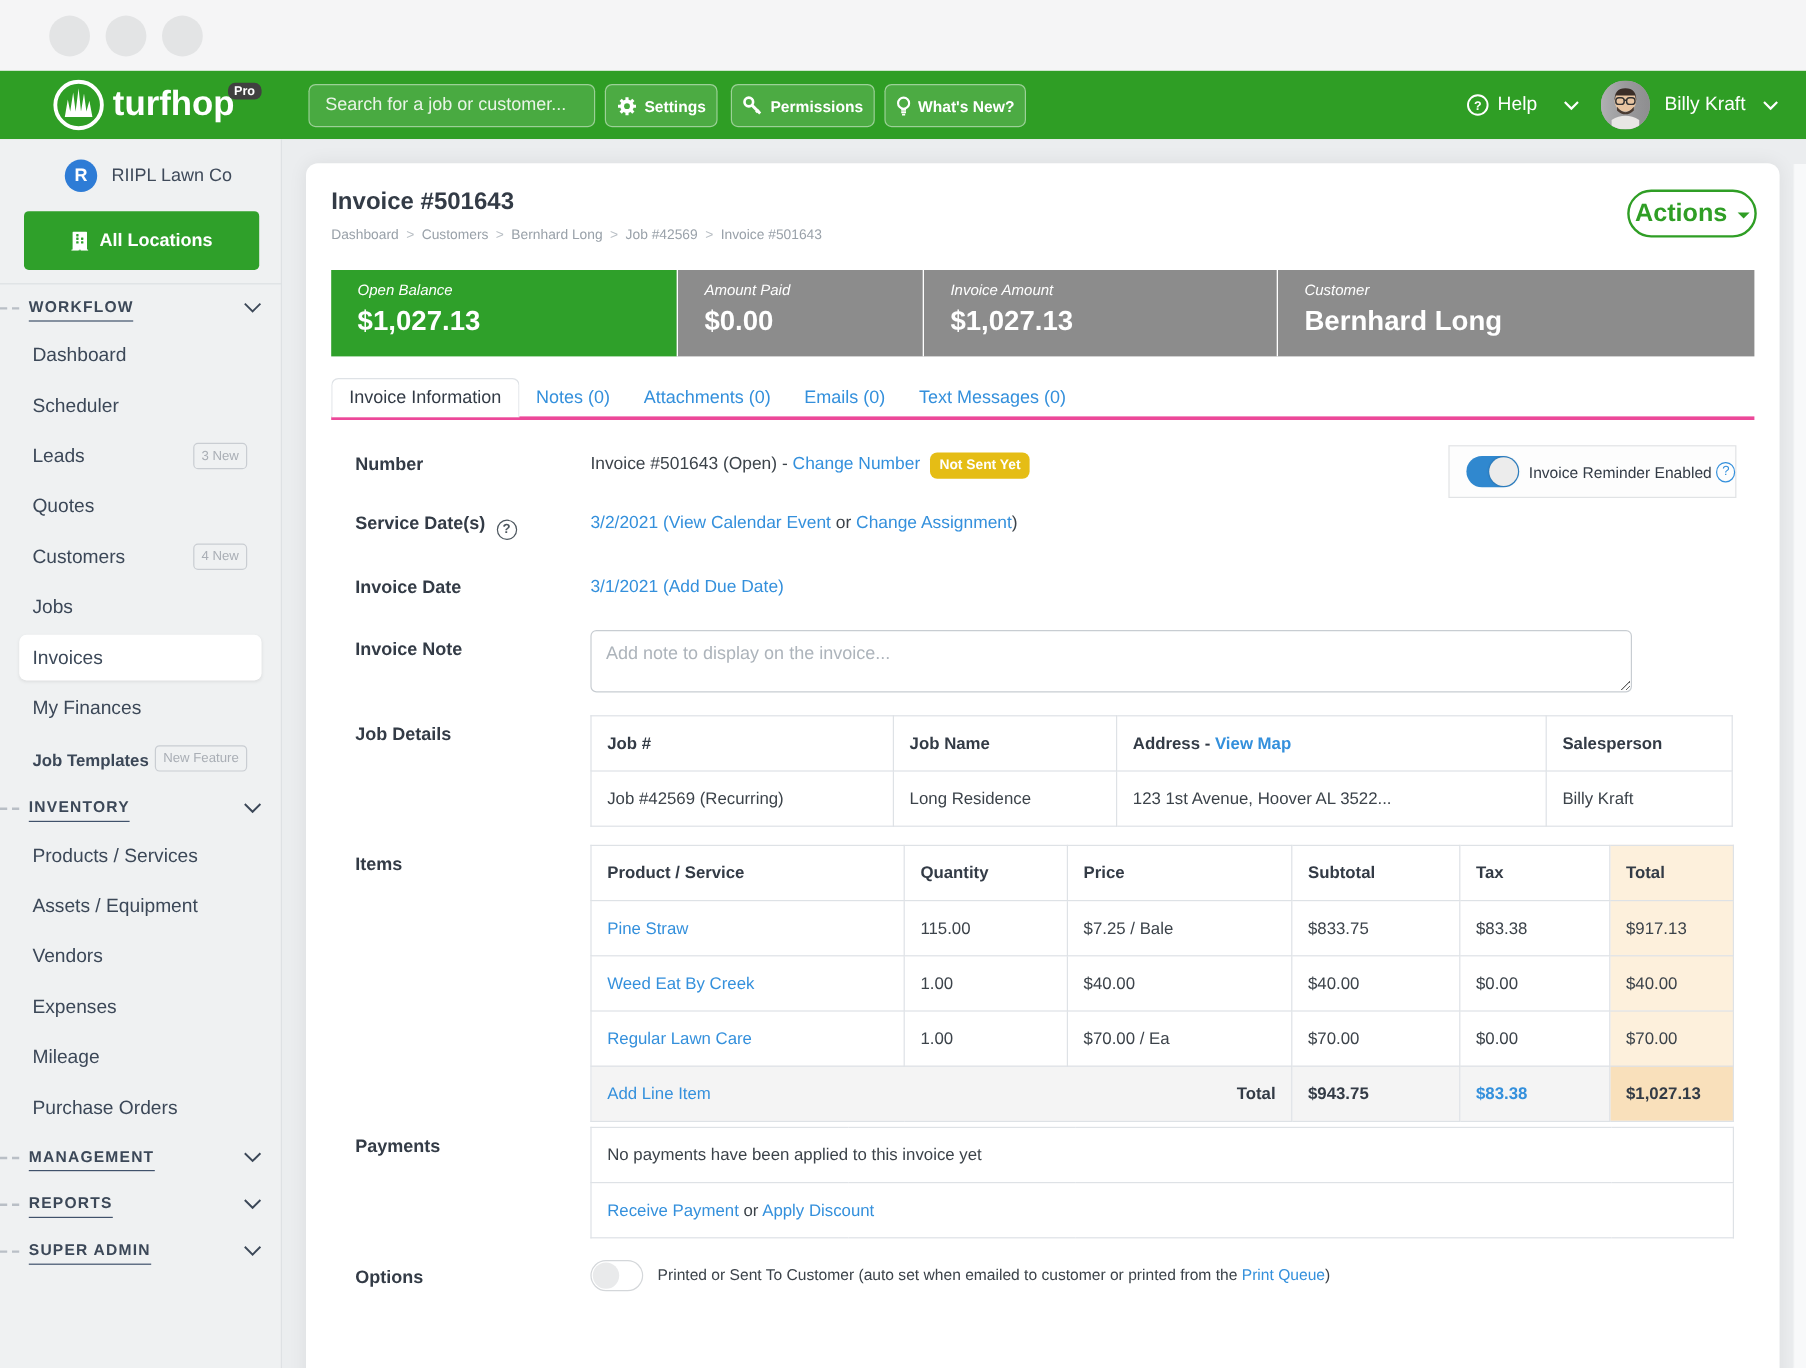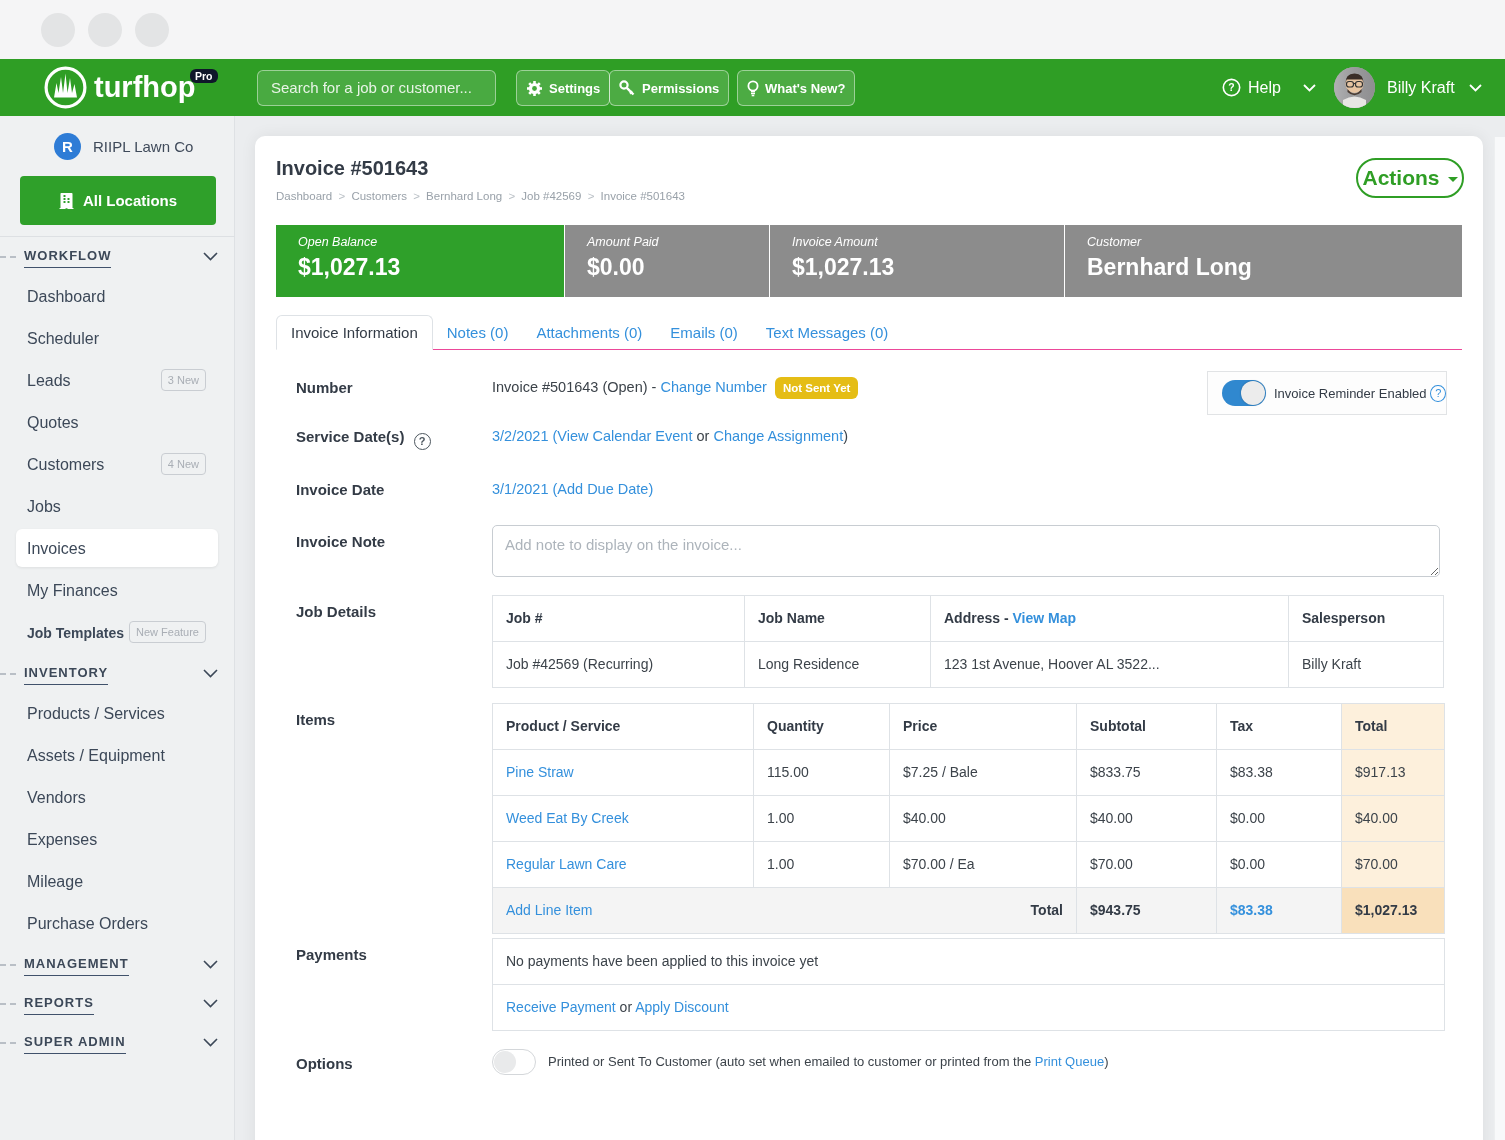--- a/index.html
+++ b/index.html
@@ -2,21 +2,21 @@
 <html><head>
 <meta charset="utf-8">
 <style>
 * { margin:0; padding:0; box-sizing:border-box; }
 html,body { width:1505px; height:1140px; overflow:hidden; font-family:"Liberation Sans",sans-serif; background:#f5f5f6; }
 .topbar { height:59px; background:#f5f5f6; position:relative; }
 .dot { position:absolute; top:13px; width:34px; height:34px; border-radius:50%; background:#e3e4e5; }
 .nav { height:57px; background:#2f9e25; display:flex; align-items:center; position:relative; }
 .logo { display:flex; align-items:center; margin-left:44px; position:relative; }
 .logotext { color:#fff; font-size:29px; font-weight:bold; letter-spacing:0px; margin-left:7px; }
-.pro { position:absolute; left:146px; top:3px; background:#0f172a; color:#fff; font-size:10.5px; font-weight:bold; padding:1px 5px; border-radius:6px; }
+.pro { position:absolute; left:146px; top:3px; background:#404040; color:#fff; font-size:10.5px; font-weight:bold; padding:1px 5px; border-radius:6px; }
 .search { position:absolute; left:257px; top:11px; width:239px; height:36px; background:rgba(255,255,255,0.13); border:1px solid rgba(255,255,255,0.45); border-radius:6px; color:#e9f4e7; font-size:15px; line-height:34px; padding-left:13px; }
 .navbtn { position:absolute; top:11px; height:36px; background:rgba(255,255,255,0.14); border:1px solid rgba(255,255,255,0.45); border-radius:6px; color:#fff; font-size:13px; font-weight:bold; display:flex; align-items:center; padding:0 9px; white-space:nowrap; }
 .navbtn svg { margin-right:6px; flex:none; }
 .help { position:absolute; left:1222px; top:0; height:57px; display:flex; align-items:center; color:#fff; font-size:16px; }
 .avatar { position:absolute; left:1334px; top:8px; width:41px; height:41px; border-radius:50%; overflow:hidden; }
 .uname { position:absolute; left:1387px; top:0; height:57px; display:flex; align-items:center; color:#fff; font-size:16px; }
 .wrap { display:flex; height:1024px; }
 .sidebar { width:235px; background:#eff1f2; border-right:1px solid #dee1e4; position:relative; flex:none; }
 .company { display:flex; align-items:center; margin:17px 0 0 54px; }
 .rc { width:27px; height:27px; border-radius:50%; background:#2e7cd6; color:#fff; font-size:15px; font-weight:bold; display:flex; align-items:center; justify-content:center; }
@@ -38,36 +38,36 @@
 .actions { position:absolute; right:-2px; top:1px; width:108px; height:40px; border:2px solid #2f9e25; border-radius:20px; color:#2f9e25; font-size:21px; font-weight:bold; display:flex; align-items:center; justify-content:center; }
 .caret { display:inline-block; width:0; height:0; border-left:5px solid transparent; border-right:5px solid transparent; border-top:5px solid #2f9e25; margin-left:8px; margin-top:2px; }
 .stats { display:flex; margin-top:23px; height:72px; }
 .stat { color:#fff; padding:10px 0 0 22px; }
 .stat .lab { font-size:12.5px; font-style:italic; }
 .stat .val { font-size:23px; font-weight:bold; margin-top:5px; color:#fff; }
 .s1 { width:288px; background:#2fa02a; }
 .s2 { width:205px; background:#8c8c8c; border-left:1px solid #fff; }
 .s3 { width:295px; background:#8c8c8c; border-left:1px solid #fff; }
 .s4 { width:398px; background:#8c8c8c; border-left:1px solid #fff; }
-.tabs { display:flex; margin-top:18px; border-bottom:1px solid #ec4899; height:35px; }
+.tabs { display:flex; margin-top:18px; border-bottom:3px solid #ec4899; height:35px; }
 .tab { font-size:15px; color:#3490dc; padding:0 14px; display:flex; align-items:center; }
 .tab.on { color:#333b46; background:#fff; border:1px solid #dee2e6; border-bottom:1px solid #fff; border-radius:6px 6px 0 0; margin-bottom:-1px; }
 .frm { position:relative; }
 .row { display:flex; position:relative; }
 .lbl { width:216px; flex:none; padding-left:20px; color:#333b46; font-size:15px; font-weight:bold; }
 .val { flex:1; color:#3c434a; font-size:14.5px; }
 a, .lnk { color:#3490dc; text-decoration:none; }
 .nsy { background:#e5bd15; color:#fff; font-size:11.5px; font-weight:bold; padding:5px 8px; border-radius:6px; margin-left:8px; }
 .qc { display:inline-flex; width:17px; height:17px; border:1.5px solid #3490dc; border-radius:50%; color:#3490dc; font-size:11px; align-items:center; justify-content:center; vertical-align:-3px; margin-left:5px; }
 .qcd { border-color:#4c565e; color:#4c565e; }
 .rembox { position:absolute; right:15px; top:-8px; width:240px; height:44px; border:1px solid #e1e3e5; background:#fdfdfd; display:flex; align-items:center; padding-left:14px; white-space:nowrap; }
 .tog { width:44px; height:26px; border-radius:13px; background:#3088cf; position:relative; flex:none; }
 .tog .knob { position:absolute; right:1px; top:1px; width:24px; height:24px; border-radius:50%; background:#ececec; box-shadow:0 0 2px rgba(0,0,0,0.3); }
 .remtxt { color:#333b46; font-size:13px; margin-left:8px; }
-textarea.note { width:948px; height:52px; border:1px solid #c8cdd2; border-radius:5px; resize:both; font-family:"Liberation Sans",sans-serif; font-size:15px; padding:10px 12px; color:#333; }
+textarea.note { width:868px; height:52px; border:1px solid #c8cdd2; border-radius:5px; resize:both; font-family:"Liberation Sans",sans-serif; font-size:15px; padding:10px 12px; color:#333; }
 textarea.note::placeholder { color:#adb4bb; }
 table.tbl { border-collapse:collapse; width:951px; table-layout:fixed; }
 table.tbl th, table.tbl td { border:1px solid #dee2e6; font-size:14px; color:#3c434a; padding:0 13px; height:46px; text-align:left; font-weight:normal; }
 table.tbl th { font-weight:bold; color:#333b46; }
 .toto { background:#fdf0dc; }
 table.tbl td.totf { background:#f9e0bb; font-weight:bold; color:#333b46; }
 .foot td { background:#f4f4f4; }
 </style>
 </head>
 <body>
@@ -79,21 +79,21 @@
 <div class="nav">
   <div class="logo">
     <svg width="43" height="43" viewBox="0 0 43 43">
       <circle cx="21.5" cy="21.5" r="19.4" fill="none" stroke="#fff" stroke-width="3.2"></circle>
       <path d="M10,31.5 L12.5,17 L14.5,27 L17,11 L19,27 L21.5,7.5 L23.5,27 L26,12 L28,27 L30.5,18 L33,31.5 Z" fill="#fff"></path>
     </svg>
     <span class="logotext">turfhop</span>
     <span class="pro">Pro</span>
   </div>
   <div class="search">Search for a job or customer...</div>
-  <div class="navbtn" style="left:516px;align-items:center;">
+  <div class="navbtn" style="left:504px;align-items:center;">
     <svg width="17" height="17" viewBox="0 0 17 17">
         <g stroke="#fff" stroke-width="2.6">
           <line x1="8.5" y1="1" x2="8.5" y2="16"></line>
           <line x1="1" y1="8.5" x2="16" y2="8.5"></line>
           <line x1="3.2" y1="3.2" x2="13.8" y2="13.8"></line>
           <line x1="13.8" y1="3.2" x2="3.2" y2="13.8"></line>
         </g>
         <circle cx="8.5" cy="8.5" r="5.6" fill="#fff"></circle>
         <circle cx="8.5" cy="8.5" r="2.4" fill="#45ab3c"></circle>
       </svg>

